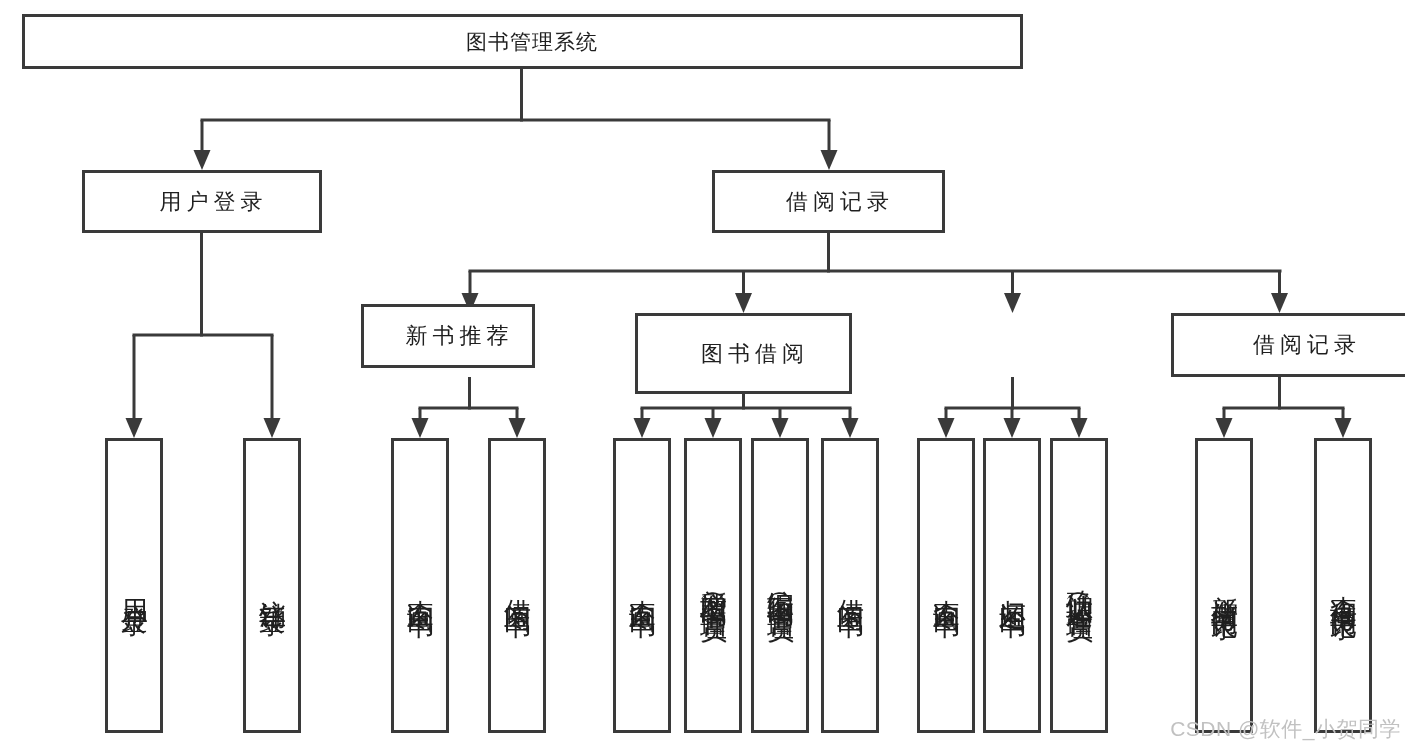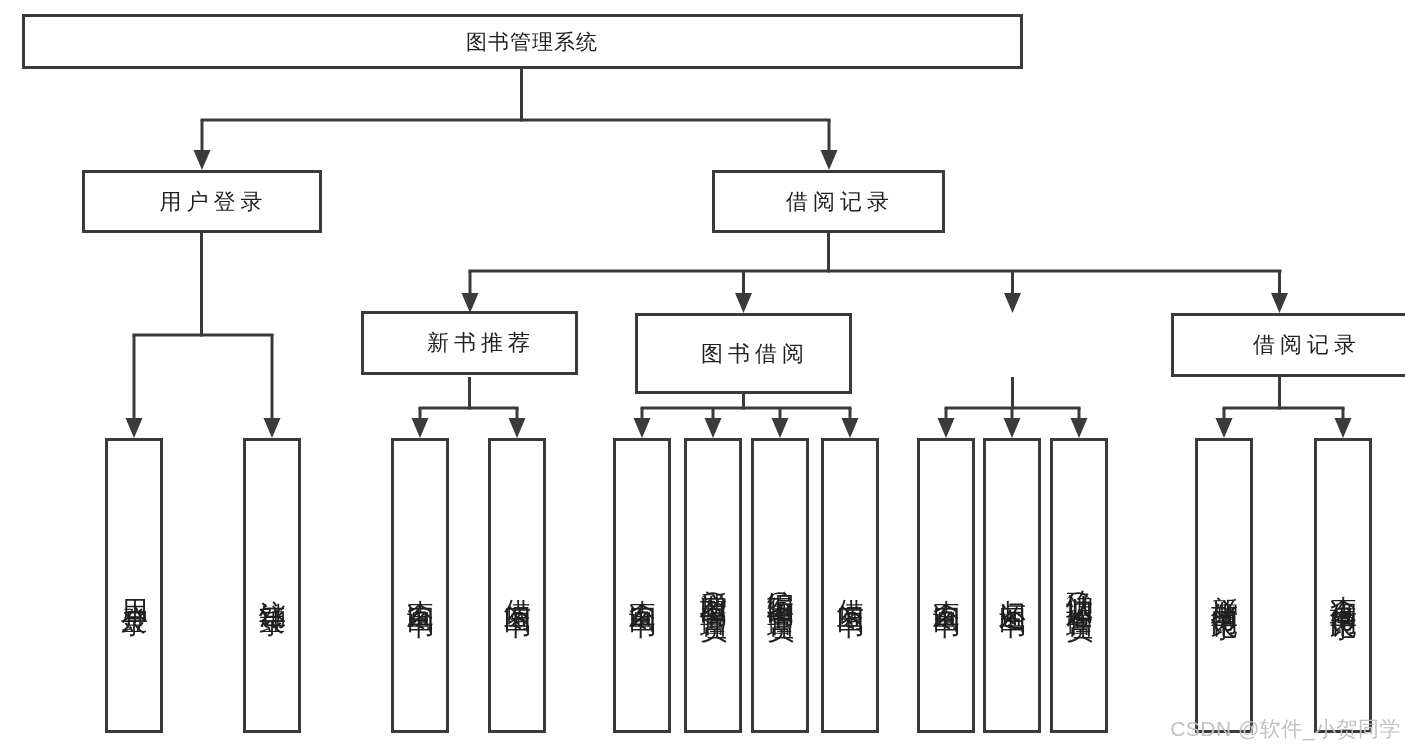--- a/index.html
+++ b/index.html
@@ -109,21 +109,21 @@
     <span class="lbl">图书管理系统</span>
   </div>
 
   <div class="node" style="left:82px;top:170px;width:240px;height:63px;">
     <span class="lbl">用户登录</span>
   </div>
   <div class="node" style="left:712px;top:170px;width:233px;height:63px;">
     <span class="lbl">借阅记录</span>
   </div>
 
-  <div class="node" style="left:361px;top:311px;width:217px;height:64px;">
+  <div class="node" style="left:361px;top:304px;width:174px;height:64px;">
     <span class="lbl">新书推荐</span>
   </div>
   <div class="node" style="left:635px;top:313px;width:217px;height:81px;">
     <span class="lbl">图书借阅</span>
   </div>
   <div class="node" style="left:1171px;top:313px;width:249px;height:64px;">
     <span class="lbl">借阅记录</span>
   </div>
 
   <div class="vnode" style="left:105px;">

